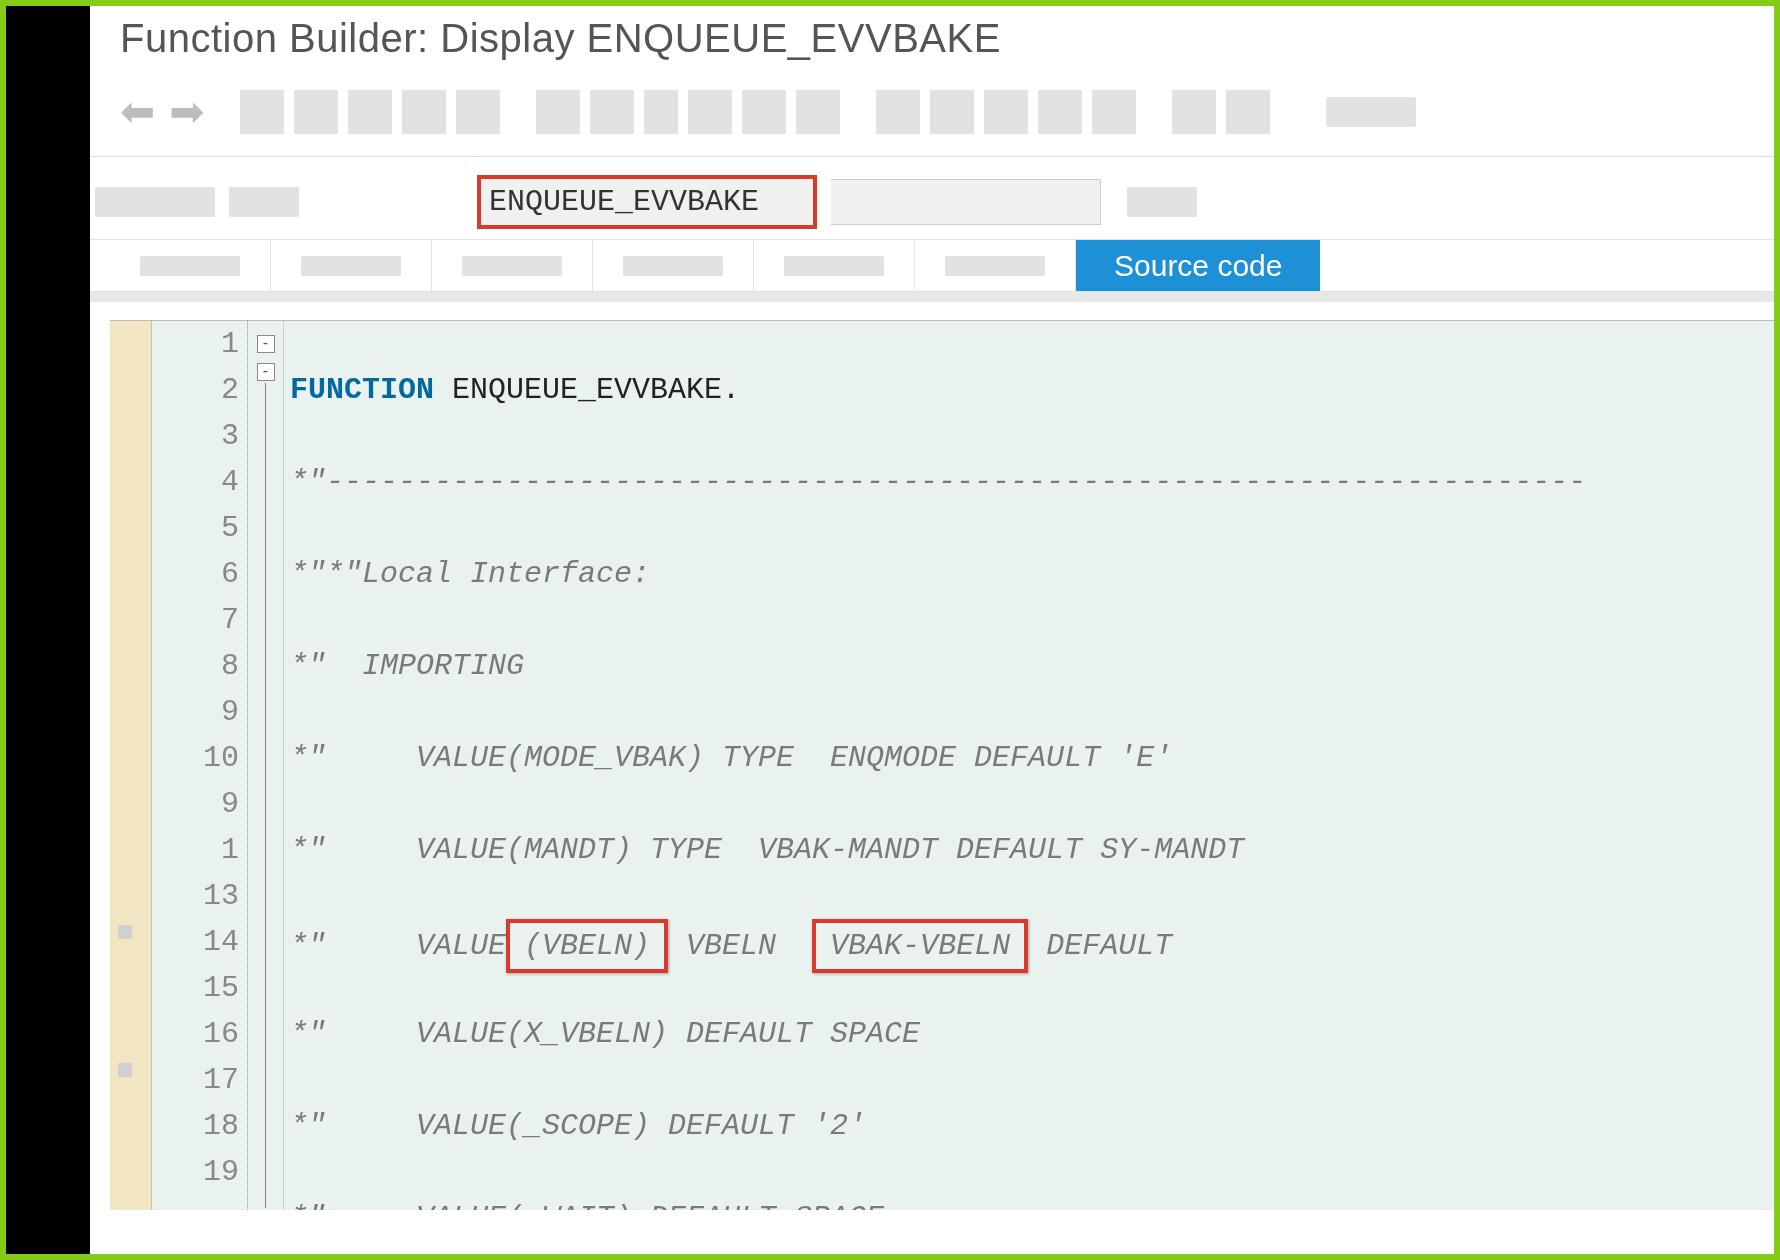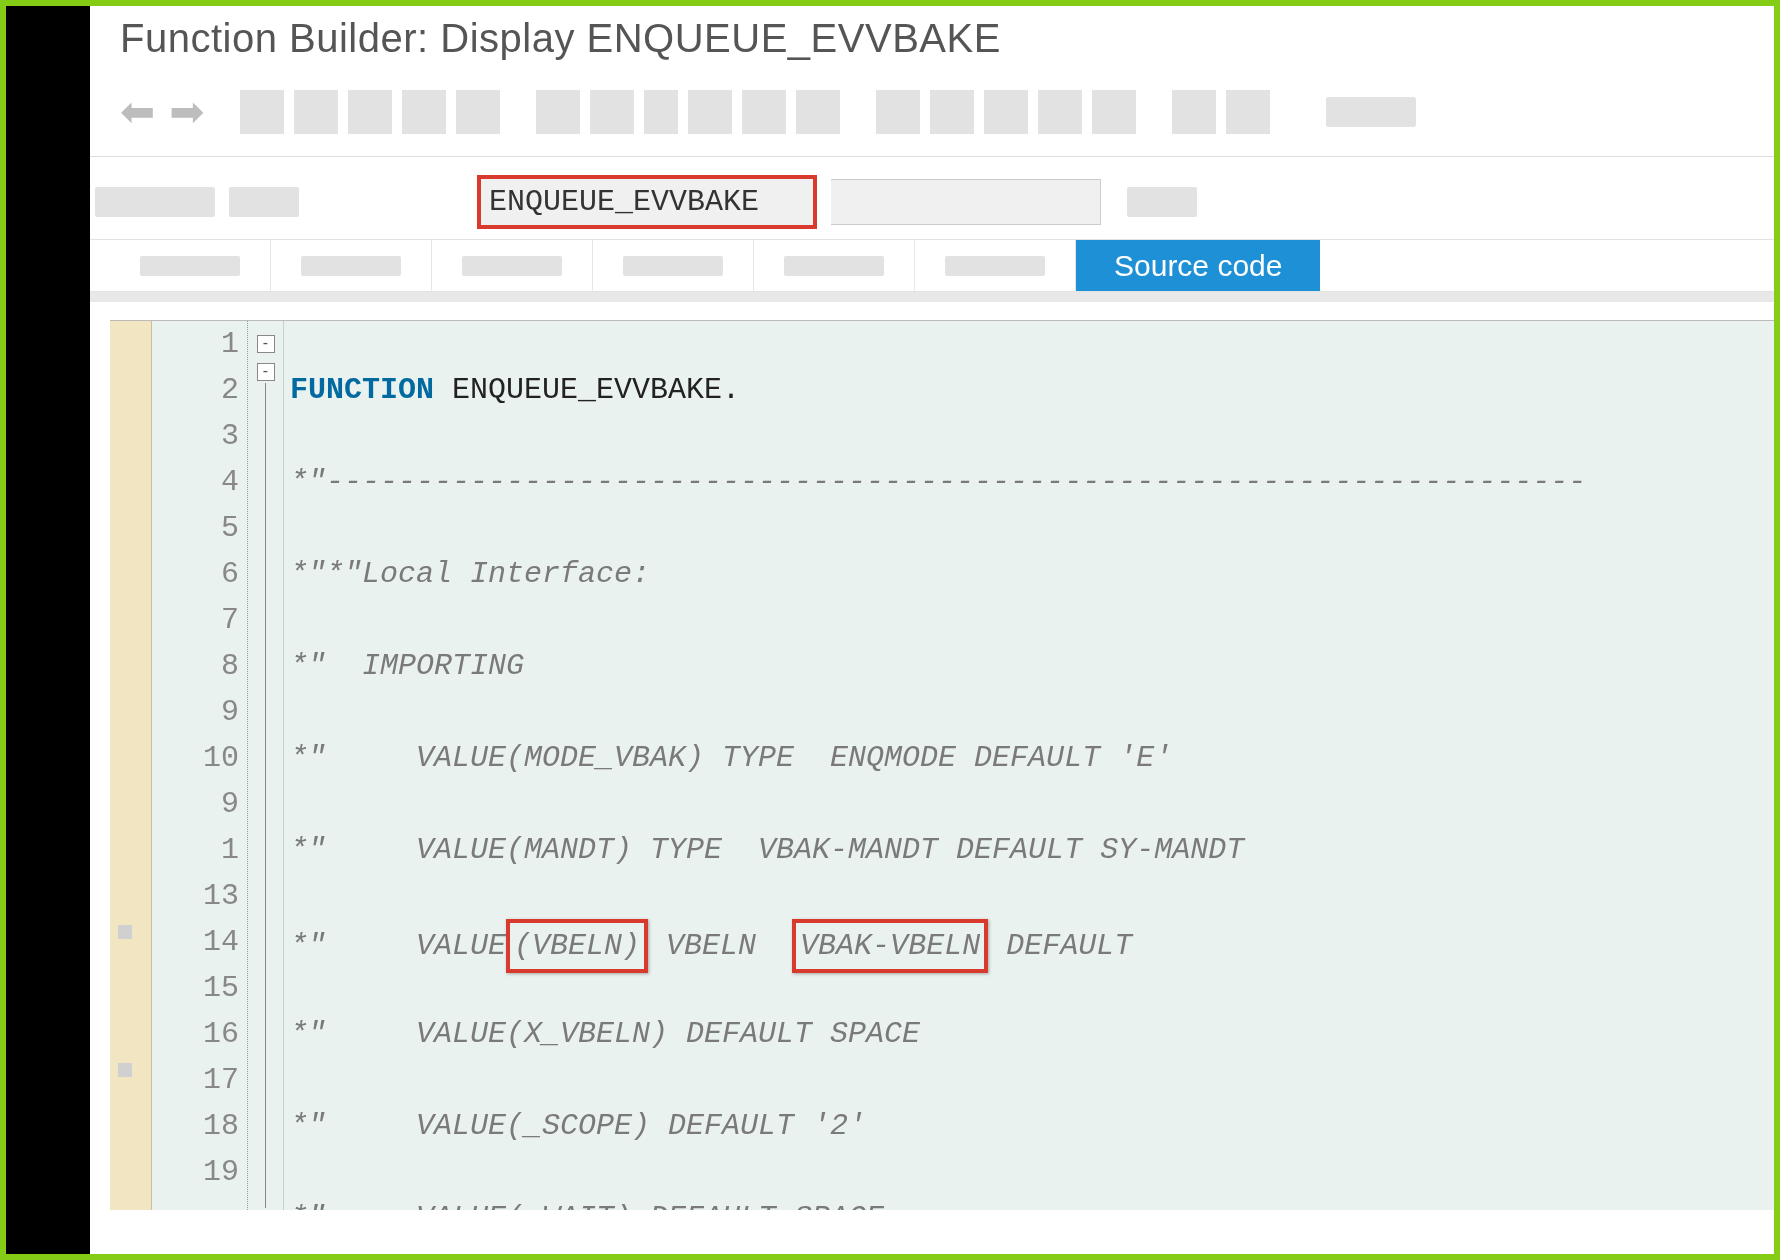--- a/index.html
+++ b/index.html
@@ -189,21 +189,21 @@
     overflow: hidden;
     padding-left: 6px;
   }
   .code-line { height: 46px; }
   .kw { color: #0369a1; font-weight: bold; font-style: normal; }
   .fname { color: #222; font-style: normal; }
   .cmt { color: #7a7a7a; font-style: italic; }
 
   .red-box {
     border: 4px solid #d83a2d;
-    padding: 0 4px;
+    padding: 0 14px;
     display: inline-block;
     box-shadow: 1px 1px 3px rgba(0,0,0,0.3);
   }
 
   
   .status-mark {
     position: absolute;
     left: 8px;
     width: 14px; height: 14px;
     background: #d0d0d0;

